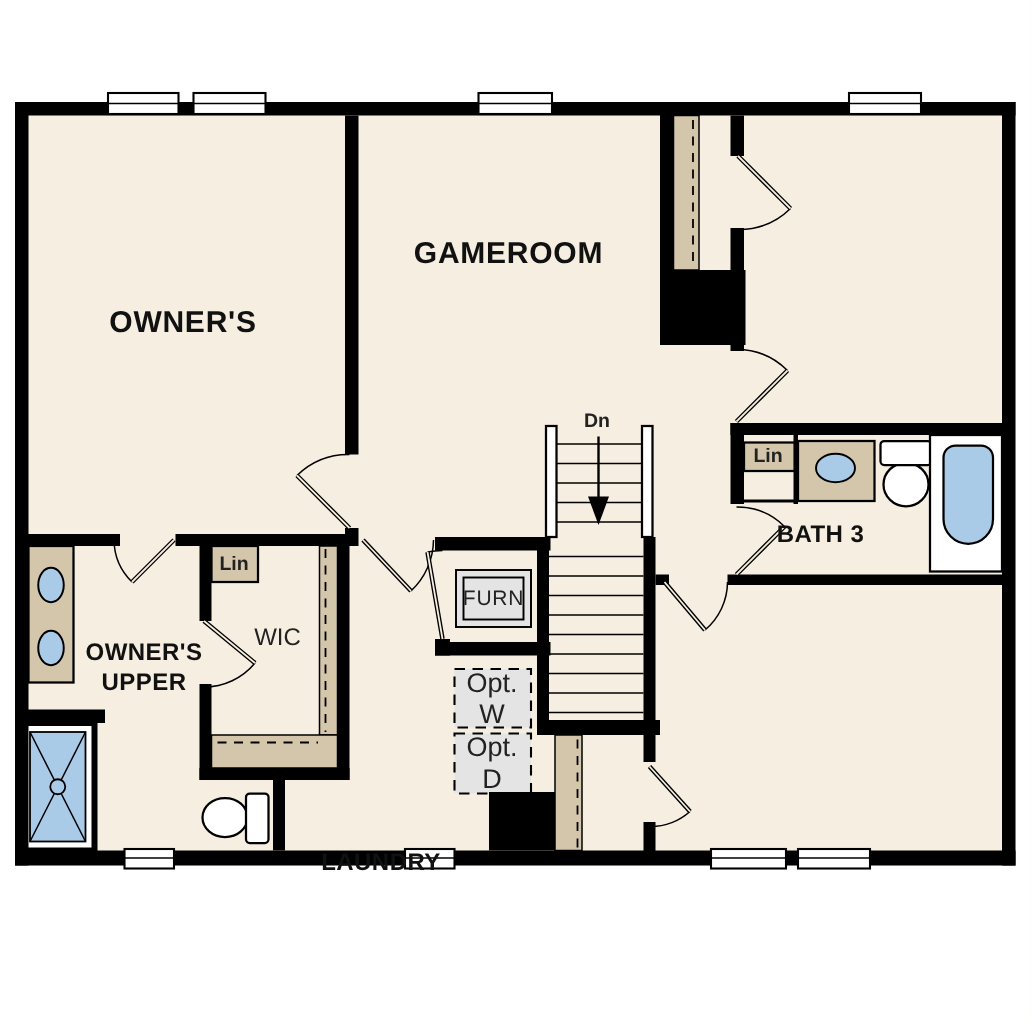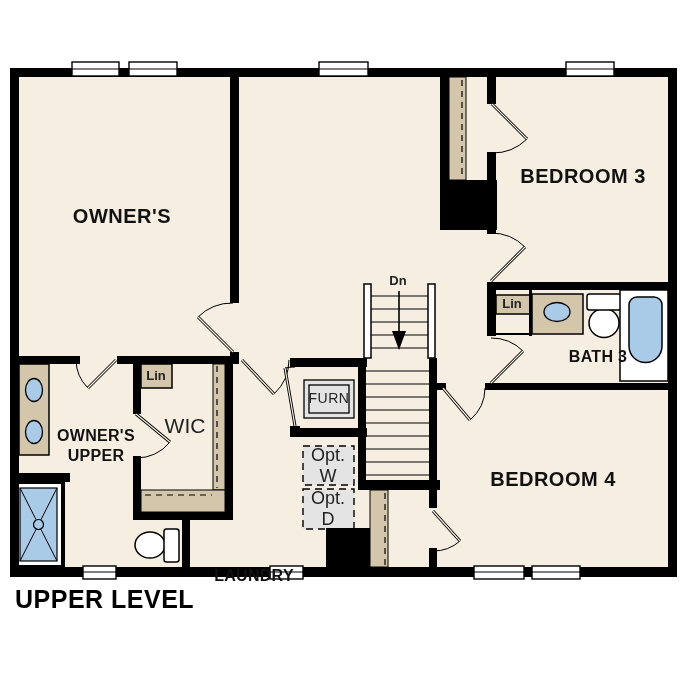--- a/index.html
+++ b/index.html
@@ -3,21 +3,21 @@
 <meta charset="utf-8">
 <style>
   html,body{margin:0;padding:0;background:#ffffff;}
   .stage{position:relative;width:687px;height:687px;background:#ffffff;overflow:hidden;
          font-family:"Liberation Sans",sans-serif;}
   .plan-svg{position:absolute;left:0;top:0;}
   .label{position:absolute;transform:translate(-50%,-50%);color:#111;text-align:center;
          white-space:nowrap;line-height:1.25;}
   .room-lg{font-size:20px;font-weight:bold;letter-spacing:.5px;}
   .room-md{font-size:16px;font-weight:bold;letter-spacing:.3px;}
-  .room-sm{font-size:21px;font-weight:normal;color:#222;}
+  .room-sm{font-size:16px;font-weight:normal;color:#222;}
   .tag{font-size:13px;font-weight:bold;color:#222;}
   .tag-sm{font-size:18px;font-weight:normal;color:#222;line-height:1.15;}
   .furn-tag{font-size:14px;color:#222;letter-spacing:.5px;}
   .plan-title{position:absolute;left:15px;top:585px;font-size:25px;font-weight:bold;
               color:#000;letter-spacing:.5px;}
 </style>
 </head>
 <body>
 
 <div class="stage">
@@ -239,38 +239,36 @@
       <path d="M492,153 A49,49 0 0 0 527,139" stroke="#000" stroke-width="1"></path>
       <line x1="492" y1="104" x2="527" y2="139" stroke="#000" stroke-width="3"></line>
       <line x1="492" y1="104" x2="527" y2="139" stroke="#f5eee1" stroke-width="1.2"></line>
     </g>
   </g>
 </svg>
 
 <div class="label room-lg" style="left:122px;top:216px">
   <div>OWNER'S</div>
 </div>
-<div class="label room-lg" style="left:583px;top:176px">BEDROOM 3</div>
-<div class="label room-lg" style="left:553px;top:479px">BEDROOM 4</div>
-<div class="label room-md" style="left:598px;top:357px">BATH 3</div>
+<div class="label room-lg" style="left:339px;top:170px">GAMEROOM</div>
+<div class="label room-md" style="left:547px;top:357px">BATH 3</div>
 <div class="label room-md" style="left:96px;top:446px">
   <div>OWNER'S</div>
   <div>UPPER</div>
 </div>
 <div class="label room-md" style="left:254px;top:576px">LAUNDRY</div>
 <div class="label room-sm" style="left:185px;top:426px">WIC</div>
 
 <div class="label tag" style="left:156px;top:376px">Lin</div>
 <div class="label tag" style="left:512px;top:304px">Lin</div>
 <div class="label furn-tag" style="left:329px;top:399px">FURN</div>
 <div class="label tag-sm" style="left:328px;top:466px">
   <div>Opt.</div>
   <div>W</div>
 </div>
 <div class="label tag-sm" style="left:328px;top:509px">
   <div>Opt.</div>
   <div>D</div>
 </div>
 <div class="label tag" style="left:398px;top:281px">Dn</div>
 
-<div class="plan-title">UPPER LEVEL</div>
 
 </div>
 
 </body></html>

